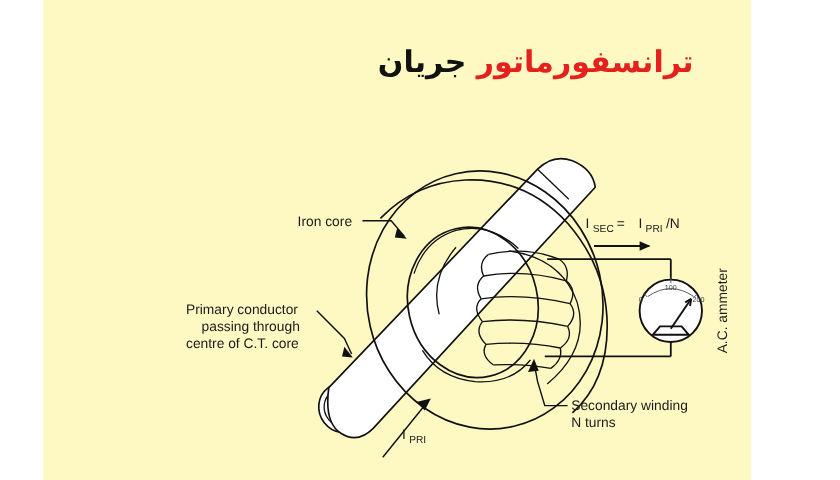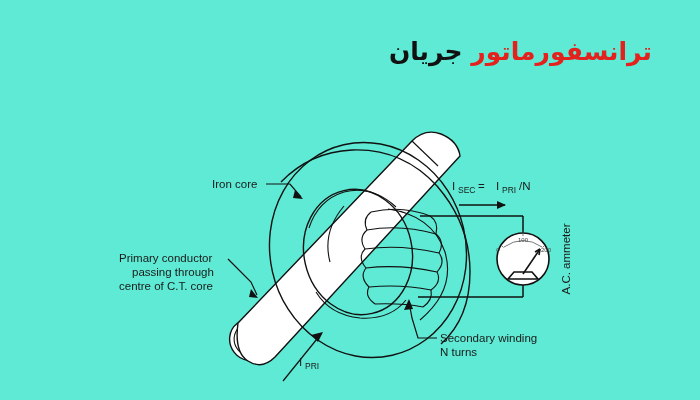--- a/index.html
+++ b/index.html
@@ -9,23 +9,24 @@
   }
   body {
     width: 700px;
     height: 400px;
     overflow: hidden;
     font-family: "Liberation Sans", sans-serif;
     position: relative;
   }
   #page {
     position: relative;
-    width: 700px;
+    width: 590px;
     height: 400px;
-    background: #5eead4;
+    background: #fef9c3;
+    margin-left: 36px;
   }
   #diagram-svg {
     position: absolute;
     left: 0;
     top: 0;
     width: 700px;
     height: 400px;
     display: block;
   }
   .title-block {

